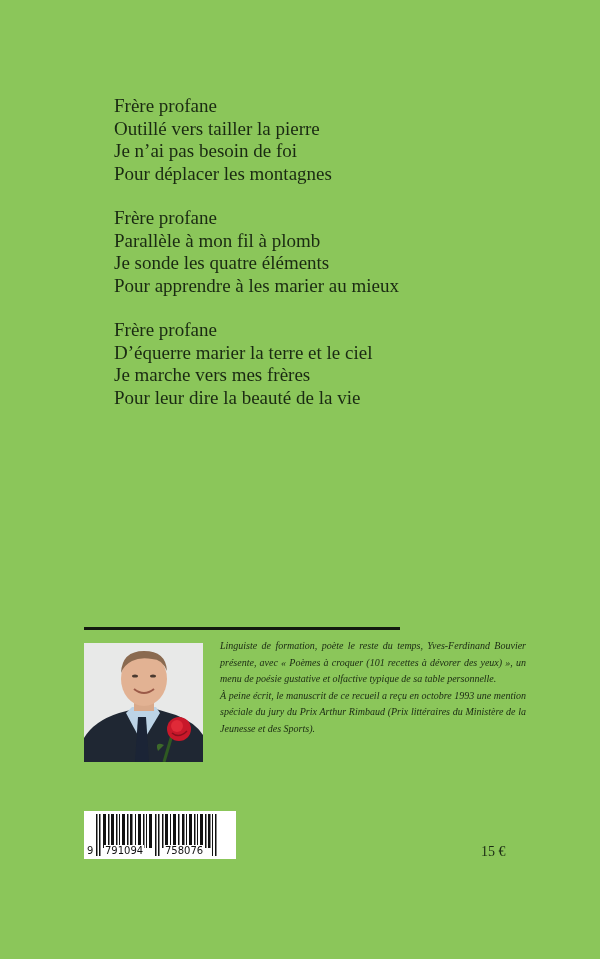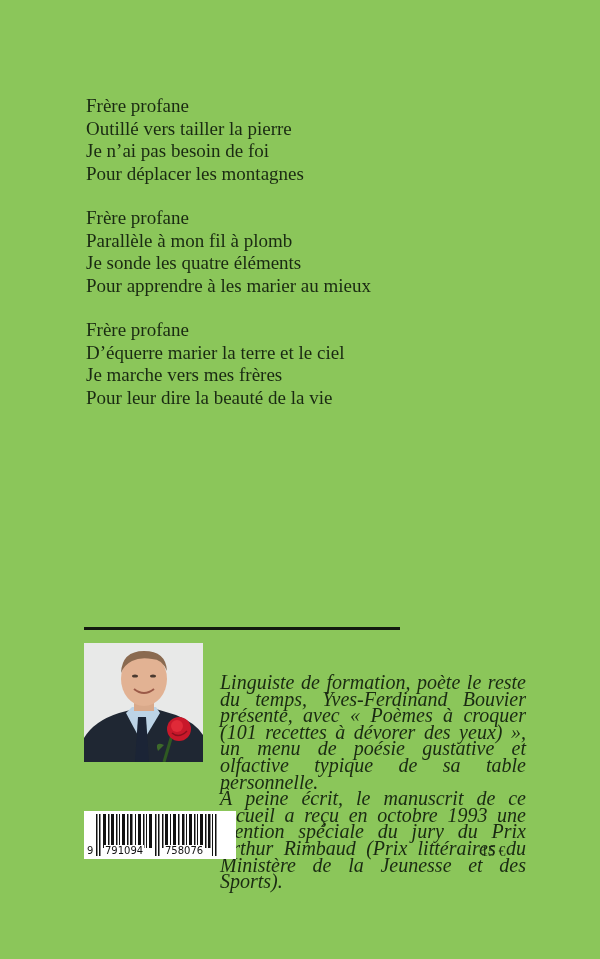--- a/index.html
+++ b/index.html
@@ -9,36 +9,35 @@
     font-family: "DejaVu Serif", "Liberation Serif", serif;
     color: #1a2a12;
     position: relative;
   }
   .poem {
     position: absolute; left: 86px; top: 95px;
     font-family: "Liberation Serif", "DejaVu Serif", serif;
     font-size: 19px; line-height: 22.5px;
   }
   .stanza { margin-bottom: 22px; }
-  .stanza div { white-space: nowrap; }
+  .stanza div { white-space: nowrap; margin-left: 28px; }
   .rule {
     position: absolute; left: 84px; top: 627px;
     width: 316px; height: 3px; background: #141a10;
   }
   .photo {
     position: absolute; left: 84px; top: 643px;
     width: 119px; height: 119px; overflow: hidden;
     background: #e9eaea;
   }
   .bio {
     position: absolute; left: 220px; top: 638px; width: 306px;
     font-family: "Liberation Serif", "DejaVu Serif", serif;
-    font-style: italic; font-size: 20px; line-height: 16.6px;
+    font-style: italic; font-size: 10px; line-height: 16.6px;
     text-align: justify;
-    margin-top: 36px;
   }
   .bio p { margin: 0; }
   .barcode {
     position: absolute; left: 84px; top: 811px;
     width: 152px; height: 48px; background: #fff;
   }
   .barcode svg { display:block; }
   .barnums {
     position: absolute; left: 0; bottom: 2px; width: 100%;
     font-family: "DejaVu Sans", "Liberation Sans", sans-serif;

